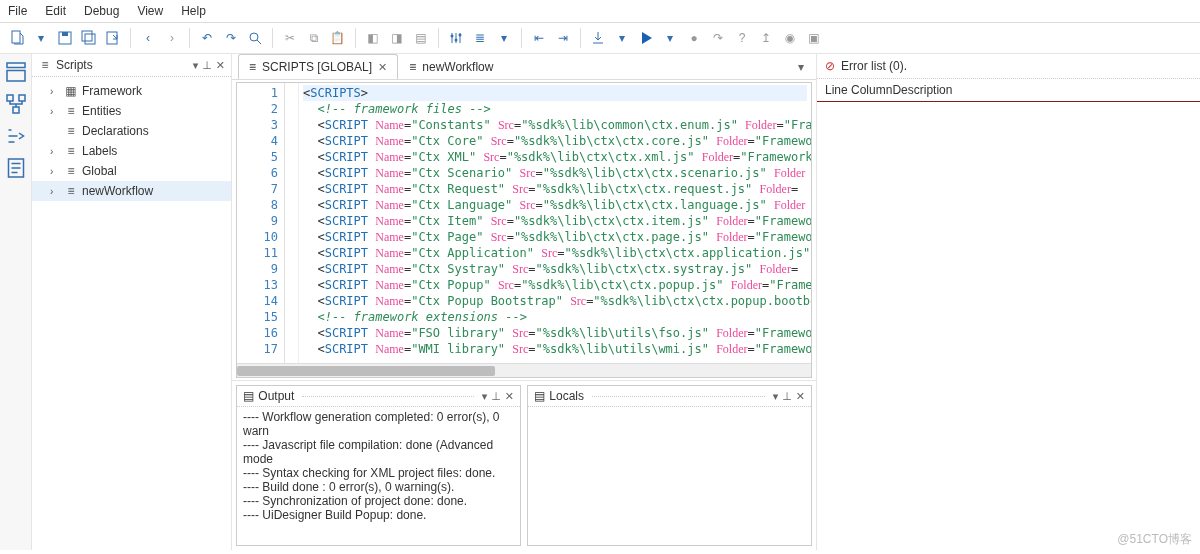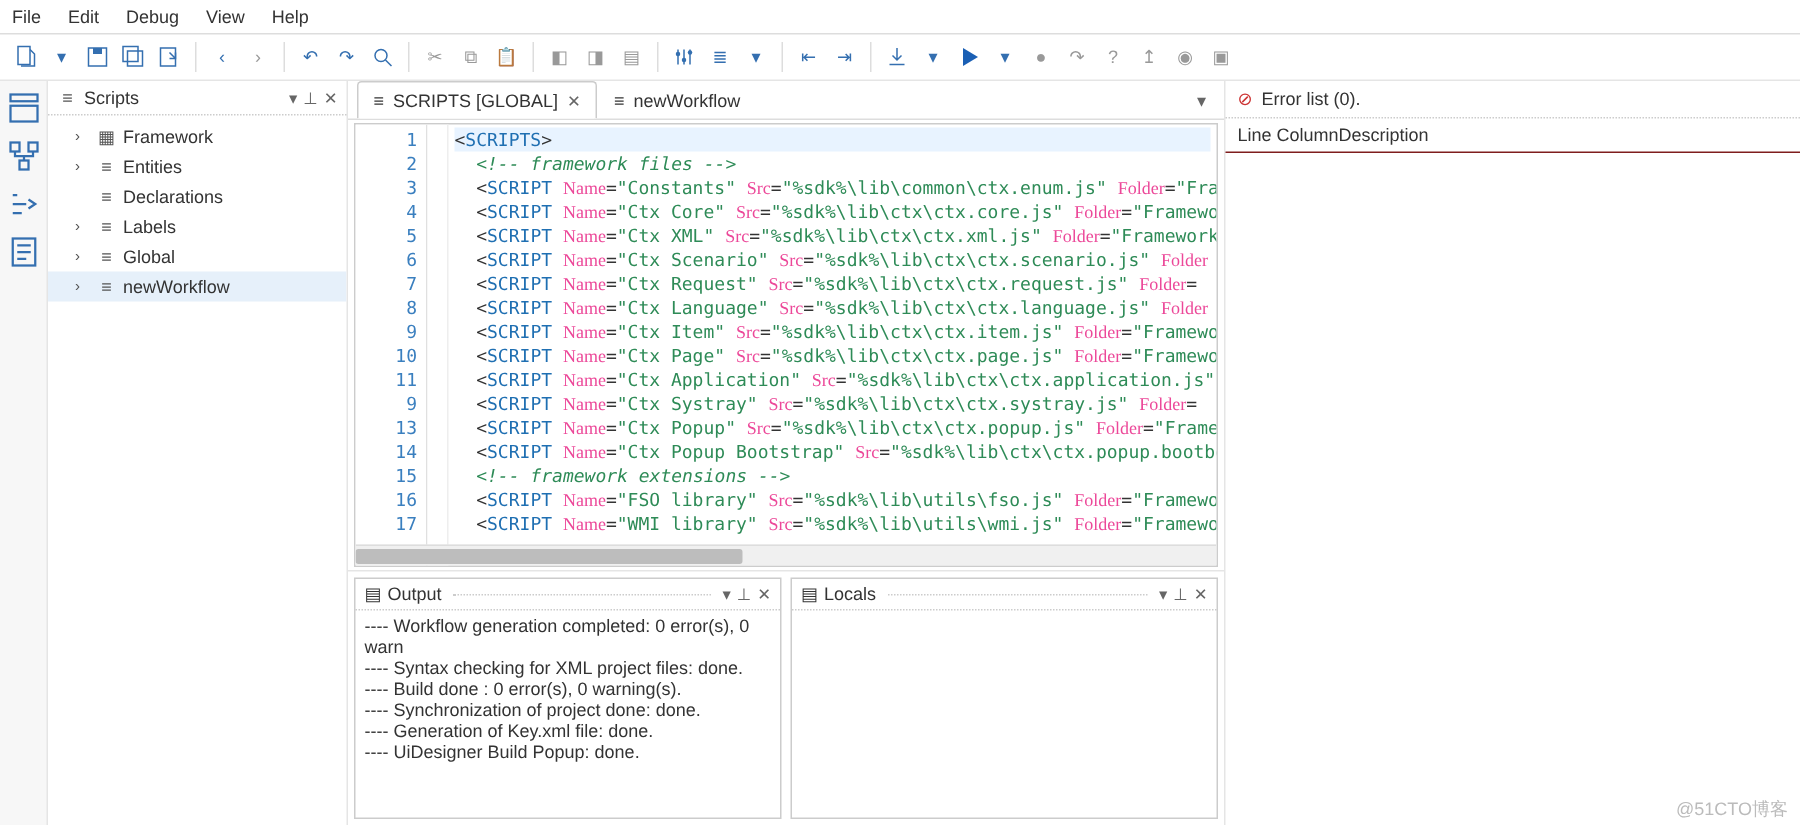--- a/index.html
+++ b/index.html
@@ -267,24 +267,24 @@
             <span>Output</span>
             <span class="dots"></span>
             <span class="picons">
               <span>▾</span>
               <span>⊥</span>
               <span>✕</span>
             </span>
           </div>
         <div class="body" id="output-body">
             <div>---- Workflow generation completed: 0 error(s), 0 warn</div>
+            <div>---- Javascript file compilation: done (Advanced mode</div>
             <div>---- Syntax checking for XML project files: done.</div>
             <div>---- Build done : 0 error(s), 0 warning(s).</div>
             <div>---- Synchronization of project done: done.</div>
-            <div>---- Generation of Key.xml file: done.</div>
             <div>---- UiDesigner Build Popup: done.</div>
           </div>
       </div>
       <div class="panelbox">
         <div class="ph">
             <span>▤</span>
             <span>Locals</span>
             <span class="dots"></span>
             <span class="picons">
               <span>▾</span>

